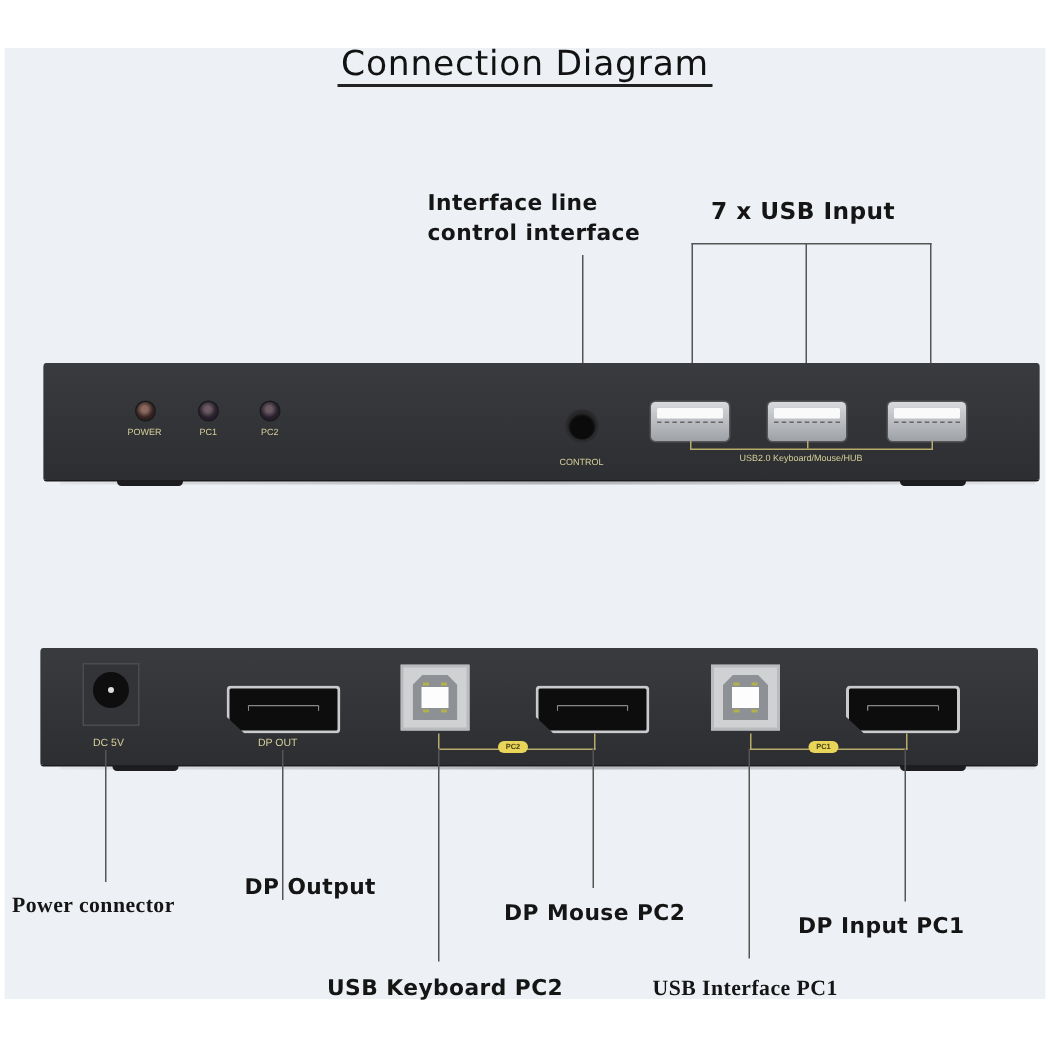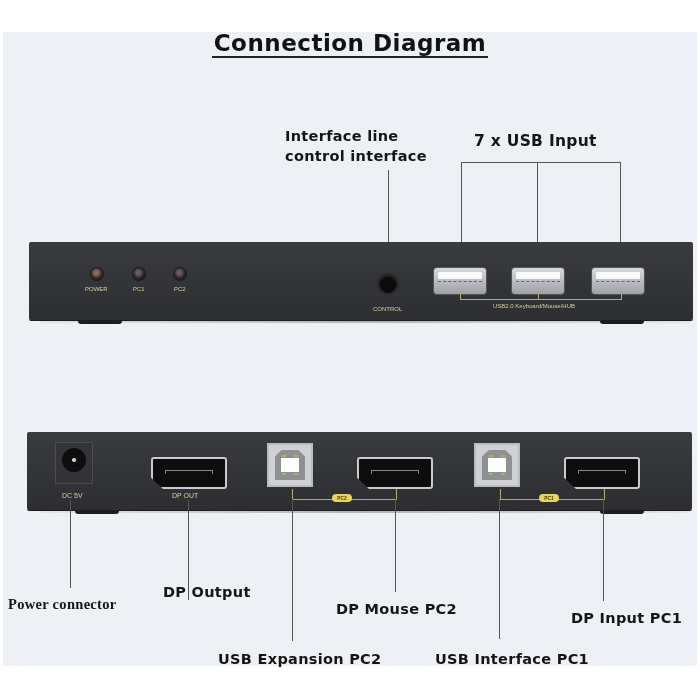--- a/index.html
+++ b/index.html
@@ -1,18 +1,18 @@
 <!DOCTYPE html>
 <html><head>
 <meta charset="utf-8">
 <style>
   html,body{margin:0;padding:0;background:#ffffff;}
   body{width:700px;height:700px;position:relative;overflow:hidden;font-family:"DejaVu Sans",sans-serif;}
   .panel{position:absolute;left:3px;top:32px;width:694px;height:634px;background:#edf1f5;}
-  .title{position:absolute;left:0;top:30px;width:700px;text-align:center;font-size:23px;font-weight:bold;color:#121212;letter-spacing:0.5px;}
+  .title{position:absolute;left:0;top:30px;width:700px;text-align:center;font-size:23px;font-weight:normal;color:#121212;letter-spacing:0.5px;}
   .title span{display:inline-block;border-bottom:2px solid #222;padding:0 2px 0 2px;line-height:26px;}
   .lbl{position:absolute;font-weight:bold;color:#151515;font-size:14.5px;white-space:nowrap;letter-spacing:0.3px;}
   .device{position:absolute;background:linear-gradient(#3a3b3e,#2d2e31);border-radius:2px;box-shadow:0 1px 0 #1c1c1e;}
   .feet{position:absolute;height:4px;background:#1d1d1f;border-radius:0 0 3px 3px;}
   .shadowline{position:absolute;height:2px;background:linear-gradient(90deg,rgba(0,0,0,0.05),rgba(0,0,0,0.25),rgba(0,0,0,0.05));}
   .led{position:absolute;width:12px;height:12px;border-radius:50%;background:radial-gradient(circle at 45% 40%,#6b5a62 0 20%,#2a2230 55%,#120f14 100%);box-shadow:0 0 0 1px #1a1a1c;}
   .led.power{background:radial-gradient(circle at 45% 40%,#8a6a60 0 20%,#3a2522 55%,#140d0c 100%);}
   .tiny{position:absolute;font-size:6px;color:#d6cf9a;font-family:"Liberation Sans",sans-serif;white-space:nowrap;}
   .jack{position:absolute;width:18px;height:18px;border-radius:50%;background:#0b0b0c;box-shadow:0 0 0 2px #2a2a2d,inset 0 1px 2px #333;}
   .usba{position:absolute;width:52px;height:26px;border-radius:3px;background:linear-gradient(#d7d9dc,#9ea1a6);box-shadow:0 0 0 1px #555;}
@@ -128,15 +128,15 @@
 <div class="vline" style="left:70px;top:500px;height:88px;"></div>
 <div class="vline" style="left:188px;top:500px;height:100px;"></div>
 <div class="vline" style="left:292px;top:499px;height:142px;"></div>
 <div class="vline" style="left:395px;top:499px;height:93px;"></div>
 <div class="vline" style="left:499px;top:499px;height:140px;"></div>
 <div class="vline" style="left:603px;top:499px;height:102px;"></div>
 
 <div class="lbl" style="left:8px;top:596px;font-family:Liberation Serif, serif;">Power connector</div>
 <div class="lbl" style="left:163px;top:584px;">DP Output</div>
 <div class="lbl" style="left:336px;top:601px;">DP Mouse PC2</div>
-<div class="lbl" style="left:571px;top:610px;">DP Input PC1</div>
-<div class="lbl" style="left:218px;top:651px;">USB Expansion PC2</div>
-<div class="lbl" style="left:435px;top:651px;">USB Interface PC1</div>
+<div class="lbl" style="left:532px;top:610px;">DP Input PC1</div>
+<div class="lbl" style="left:218px;top:651px;">USB Keyboard PC2</div>
+<div class="lbl" style="left:435px;top:651px;font-family:Liberation Serif, serif;">USB Interface PC1</div>
 
 </body></html>

